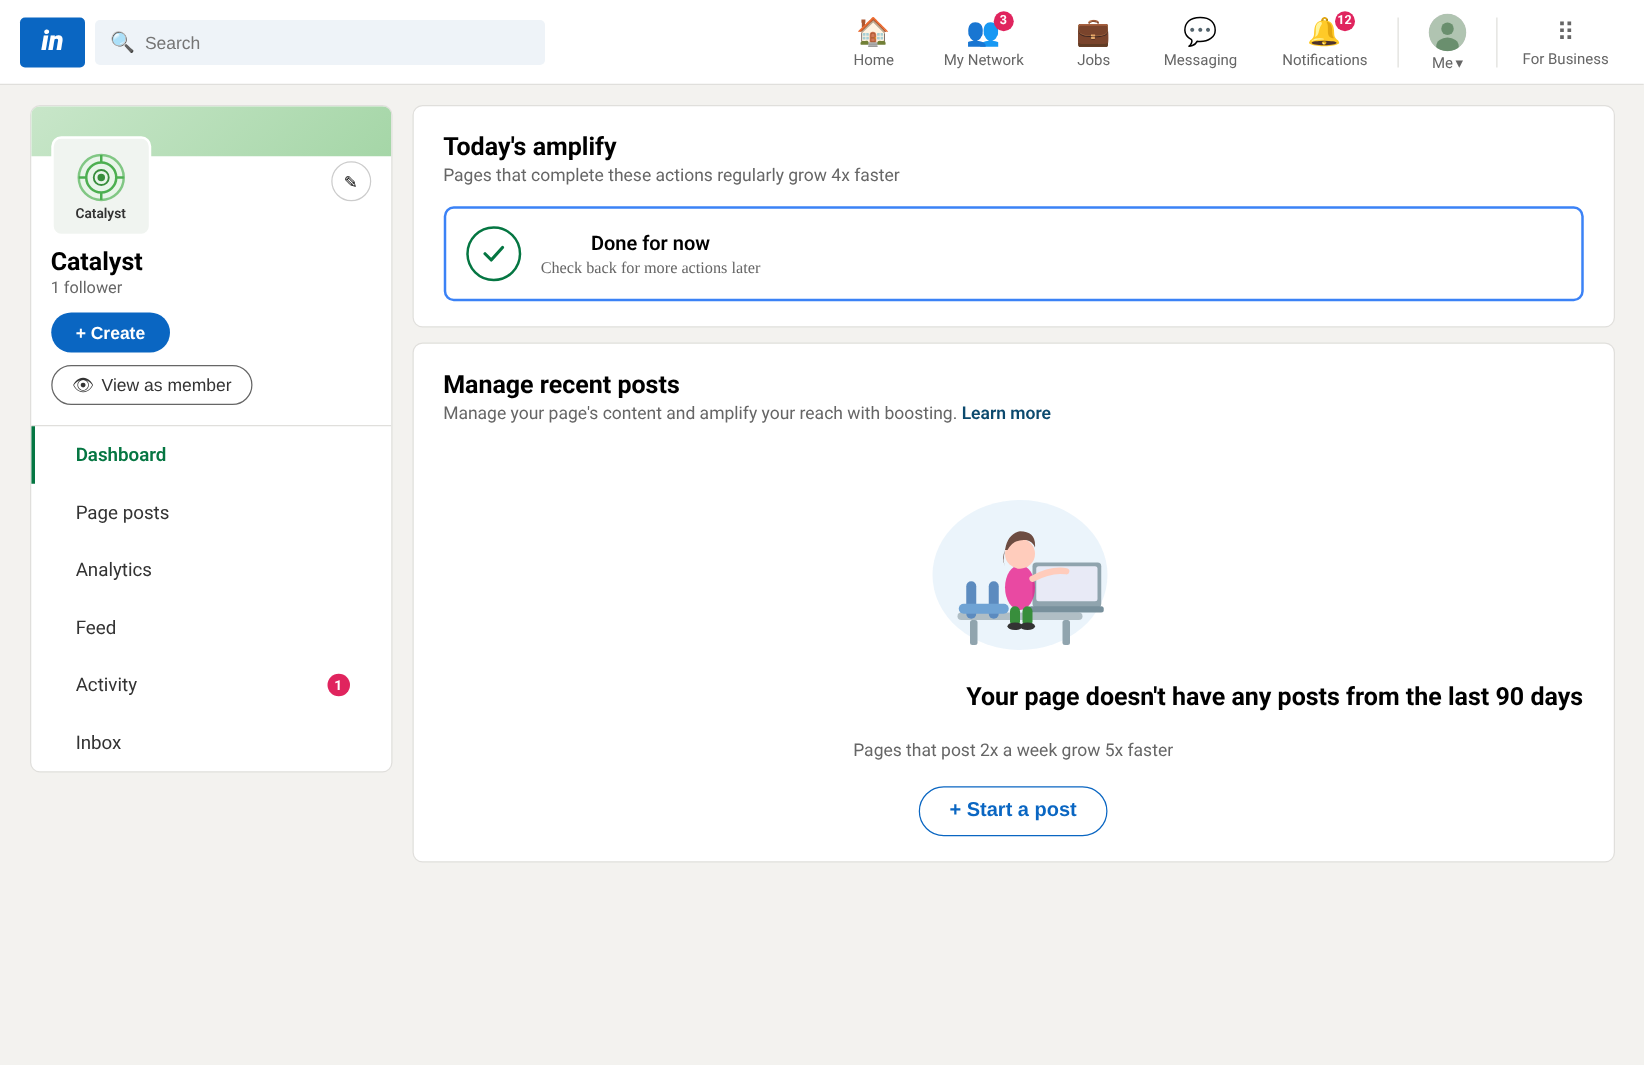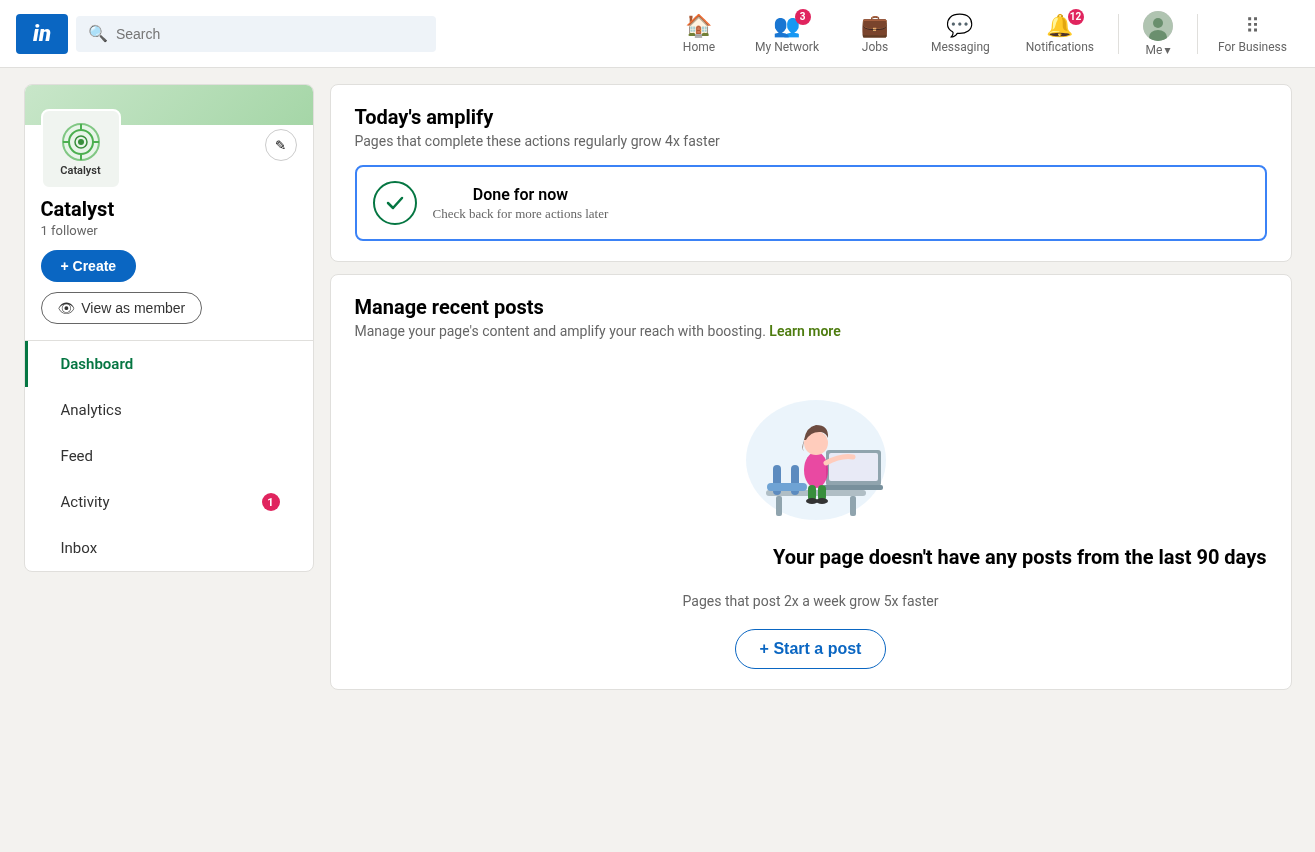--- a/index.html
+++ b/index.html
@@ -118,21 +118,21 @@
       border: 2px solid #057642; display: flex; align-items: center; justify-content: center;
       flex-shrink: 0;
     }
     .done-icon svg { width: 24px; height: 24px; }
     .done-title { font-size: 16px; font-weight: 600; color: #000; }
     .done-sub { font-size: 13px; color: #666; margin-top: 2px; font-family: Liberation Serif, serif; }
 
     .card-posts { padding: 20px 24px; }
     .manage-title { font-size: 20px; font-weight: 700; color: #000; margin-bottom: 4px; }
     .manage-sub { font-size: 14px; color: #666; margin-bottom: 16px; }
-    .manage-sub a { color: #4d7c0f; text-decoration: none; font-weight: 600; }
+    .manage-sub a { color: #0c4a6e; text-decoration: none; font-weight: 600; }
 
     .illustration {
       display: flex; align-items: center; justify-content: center;
       padding: 20px 0 10px;
     }
     .illus-svg { width: 200px; height: 160px; }
 
     .no-posts-title { font-size: 20px; font-weight: 700; color: #000; text-align: right; margin-bottom: 24px; }
     .no-posts-sub { font-size: 14px; color: #666; text-align: center; margin-bottom: 20px; }
     .btn-start-post {
@@ -249,20 +249,23 @@
       <button class="btn-view-member">
         <span>👁</span>
         <span>View as member</span>
       </button>
     </div>
     <nav class="sidebar-nav">
       <div class="sidebar-nav-item active">
         <span>Dashboard</span>
       </div>
       <div class="sidebar-nav-item">
+        <span>Page posts</span>
+      </div>
+      <div class="sidebar-nav-item">
         <span>Analytics</span>
       </div>
       <div class="sidebar-nav-item">
         <span>Feed</span>
       </div>
       <div class="sidebar-nav-item">
         <span>Activity</span>
         <span class="badge-red">1</span>
       </div>
       <div class="sidebar-nav-item">

